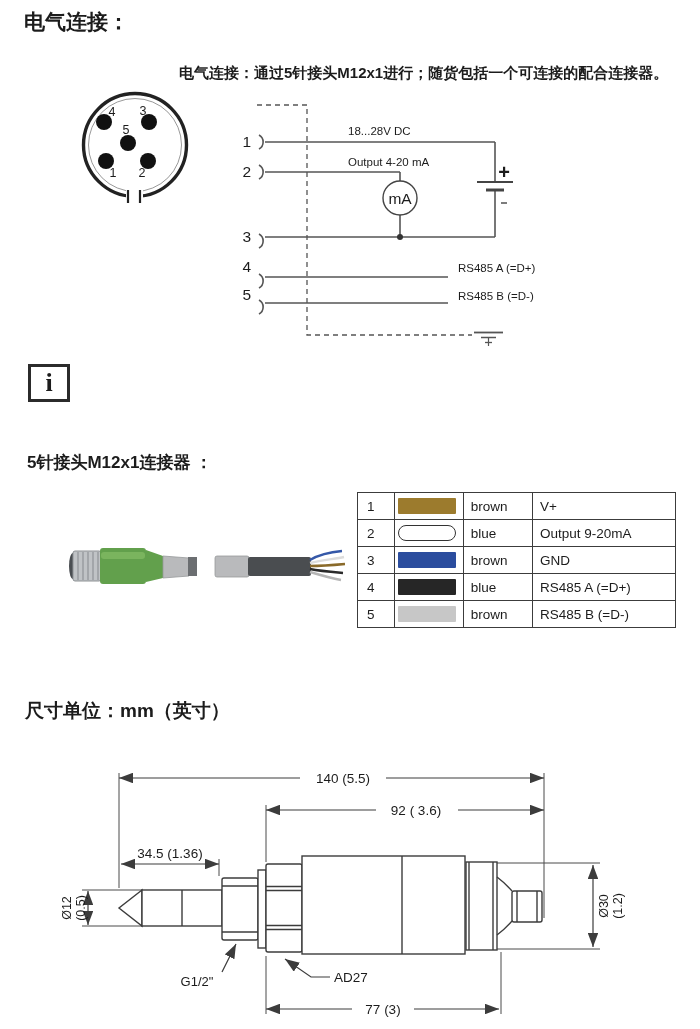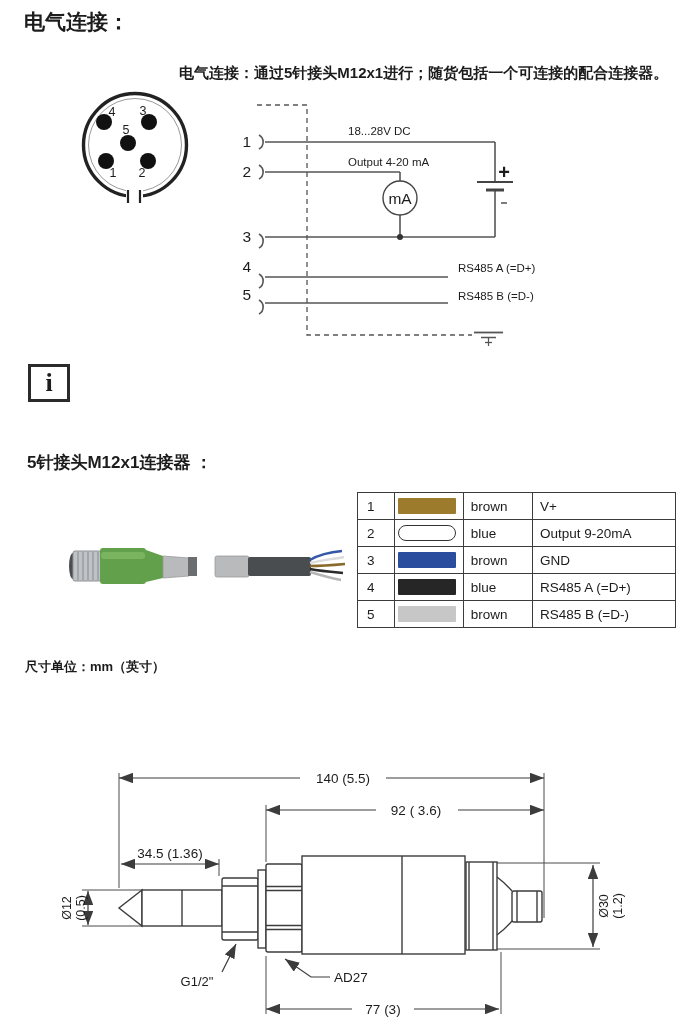--- a/index.html
+++ b/index.html
@@ -7,21 +7,21 @@
         font-family:"Liberation Sans",sans-serif;color:#1c1c1c;}
   .abs{position:absolute;}
   .b{font-weight:bold;}
   #main-title{left:24px;top:8px;font-size:21px;}
   #intro-text{left:179px;top:63px;font-size:15px;width:520px;line-height:20px;}
   #notice-box{left:28px;top:364px;width:42px;height:38px;border:3px solid #2b2b2b;
       display:flex;align-items:center;justify-content:center;box-sizing:border-box;}
   #notice-icon{font-family:"Liberation Serif",serif;font-weight:bold;font-size:26px;line-height:1;}
   #notice-text{left:82px;top:371px;font-size:14.5px;}
   #sec2-title{left:27px;top:451px;font-size:17px;}
-  #dim-title{left:25px;top:658px;font-size:13px;}
+  #dim-title{left:25px;top:698px;font-size:19px;}
   table#wire-table{position:absolute;left:357px;top:492px;border-collapse:collapse;table-layout:fixed;}
   #wire-table td{border:1.2px solid #3c3c3c;height:26px;font-size:13.5px;padding:0;vertical-align:middle;}
   #wire-table td.c-pin{width:31px;padding-left:9px;}
   #wire-table td.c-sw{width:70px;}
   #wire-table td.c-name{width:67px;padding-left:7px;}
   #wire-table td.c-fn{width:157px;padding-left:7px;}
   .swatch{width:58px;height:16px;margin-left:3px;border-radius:1px;}
   #wire-table tr:nth-child(2) .swatch{border:1.7px solid #333;border-radius:8px;background:#fff;box-sizing:border-box;}
   svg text{fill:#1c1c1c;}
 </style>

